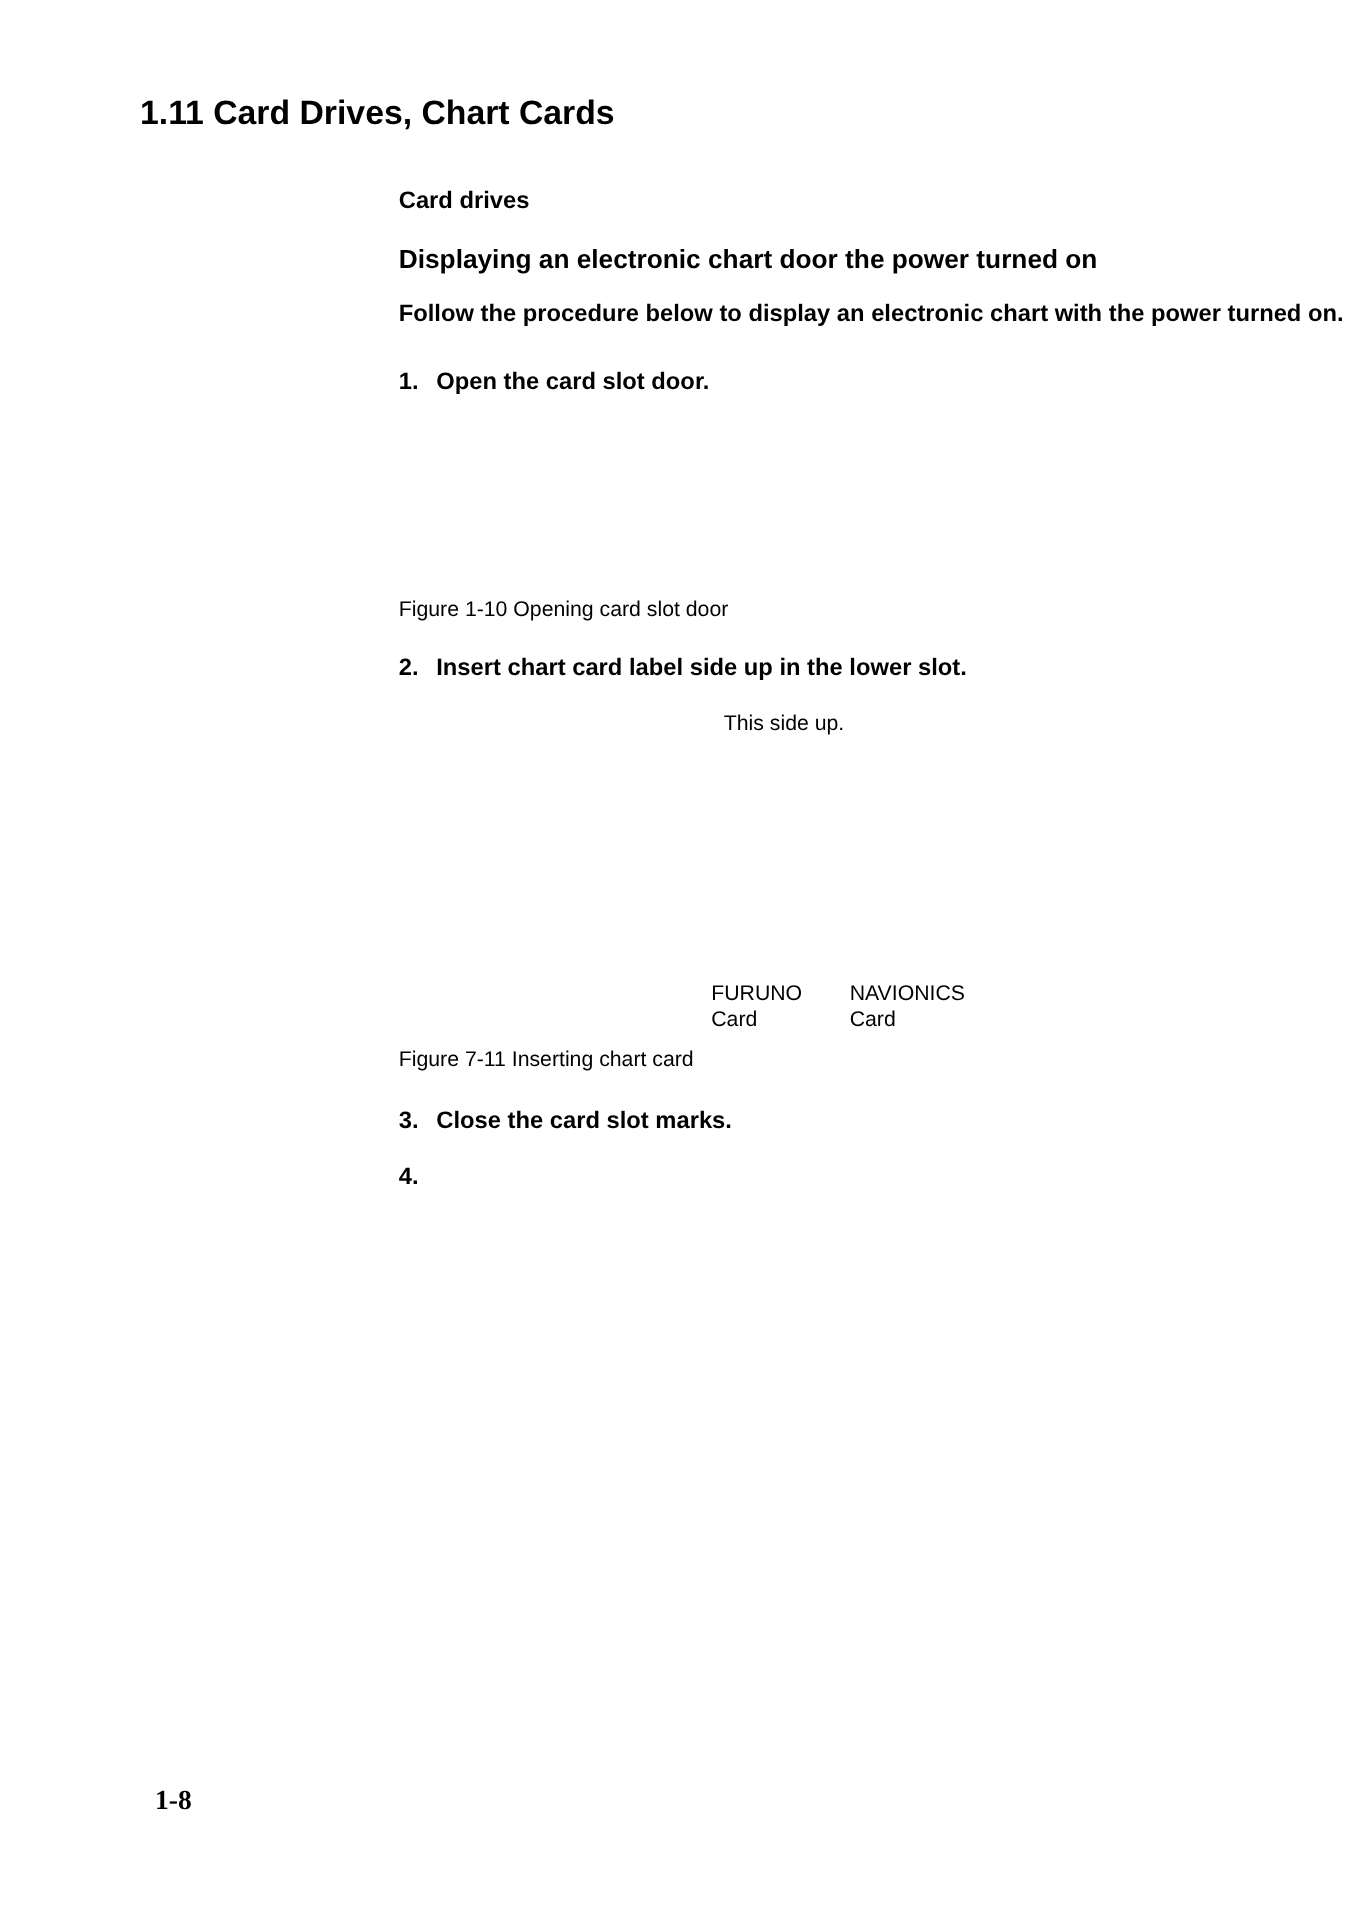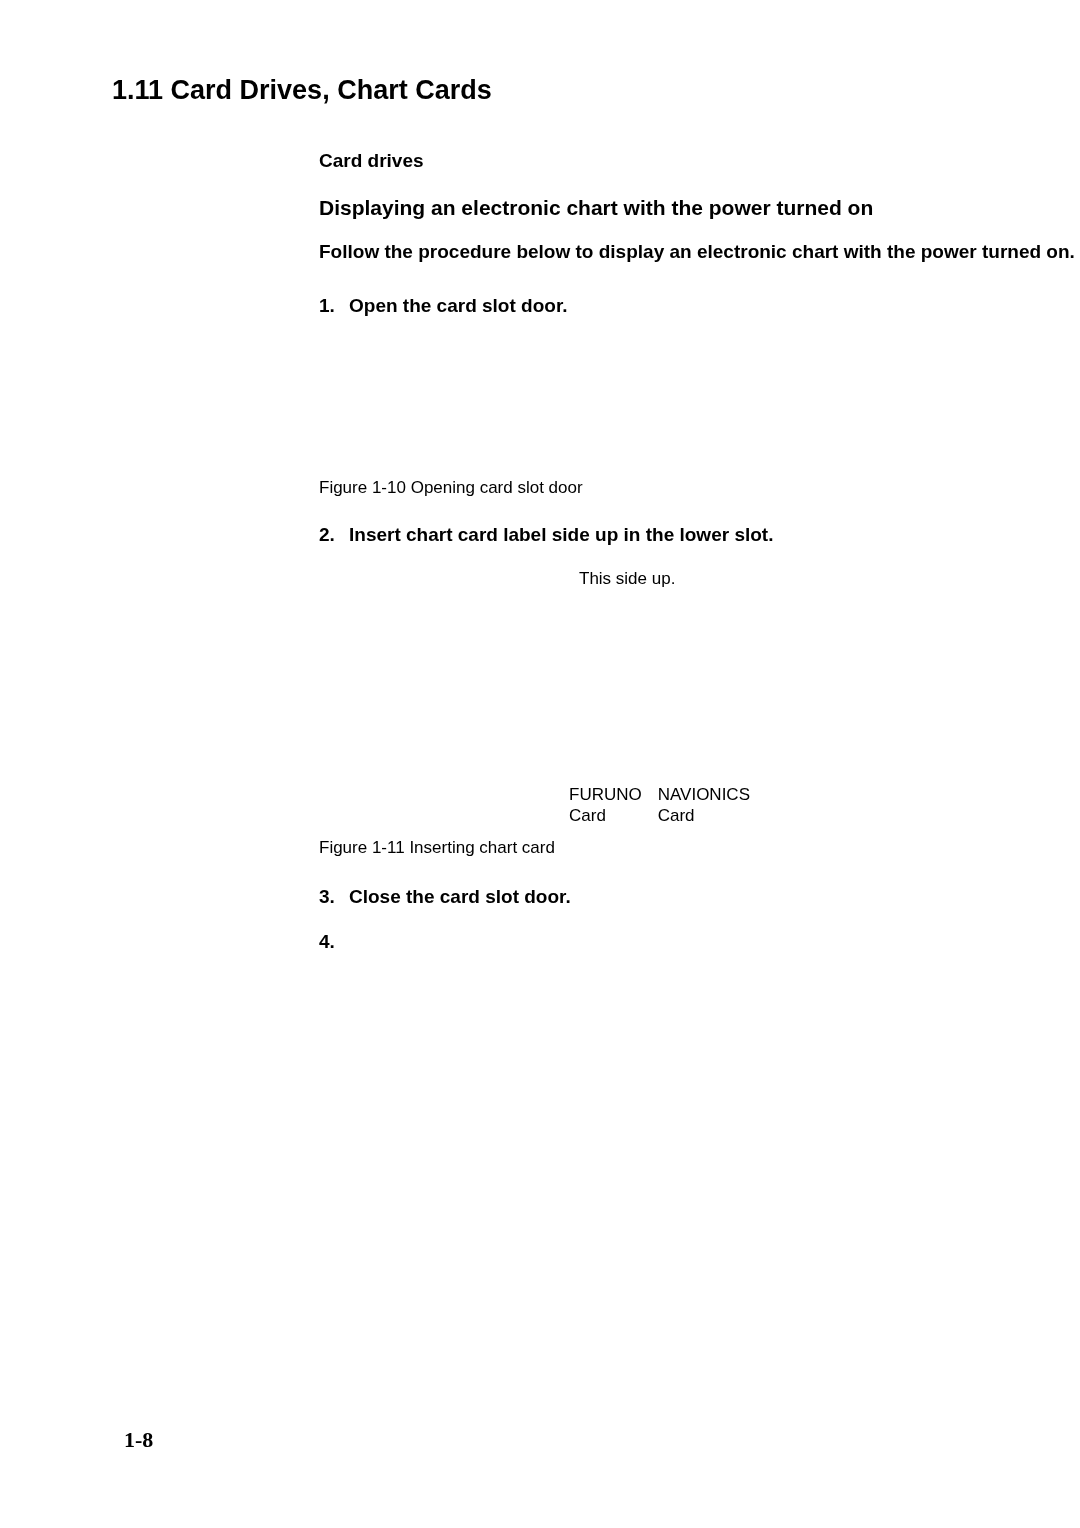--- a/index.html
+++ b/index.html
@@ -78,21 +78,21 @@
       left: 260px;
       font-size: 17px;
       font-weight: normal;
       text-align: center;
     }
     .card-labels {
       position: absolute;
       bottom: 0;
       left: 250px;
       display: flex;
-      gap: 16px;
+      gap: 38px;
     }
     .card-label {
       font-size: 17px;
       font-weight: normal;
       line-height: 1.25;
     }
     .figure-caption-2 {
       font-size: 17px;
       font-weight: normal;
       margin-top: 12px;
@@ -110,21 +110,21 @@
 </head>
 <body>
 
 <h1 class="section-title">1.11 Card Drives, Chart Cards</h1>
 
 <div class="content-area">
 
   <h2 class="subsection-title">Card drives</h2>
 
 
-  <h2 class="subheading">Displaying an electronic chart with the power turned on</h2>
+  <h2 class="subheading">Displaying an electronic chart door the power turned on</h2>
 
   <p class="instruction-text">Follow the procedure below to display an electronic chart with the power turned on.</p>
 
   <div class="list-item">
     <span class="list-number">1.</span>
     <span>Open the card slot door.</span>
   </div>
 
   <div class="figure-gap-1"></div>
 
@@ -136,25 +136,25 @@
   </div>
 
   <div class="figure-area-2">
     <div class="this-side-up">This side up.</div>
     <div class="card-labels">
       <div class="card-label">FURUNO<br>Card</div>
       <div class="card-label">NAVIONICS<br>Card</div>
     </div>
   </div>
 
-  <p class="figure-caption-2">Figure 1-11 Inserting chart card</p>
+  <p class="figure-caption-2">Figure 7-11 Inserting chart card</p>
 
   <div class="list-item">
     <span class="list-number">3.</span>
-    <span>Close the card slot door.</span>
+    <span>Close the card slot marks.</span>
   </div>
 
   <div class="list-item">
     <span class="list-number">4.</span>
   </div>
 
 </div>
 
 <div class="page-number">1-8</div>
 

